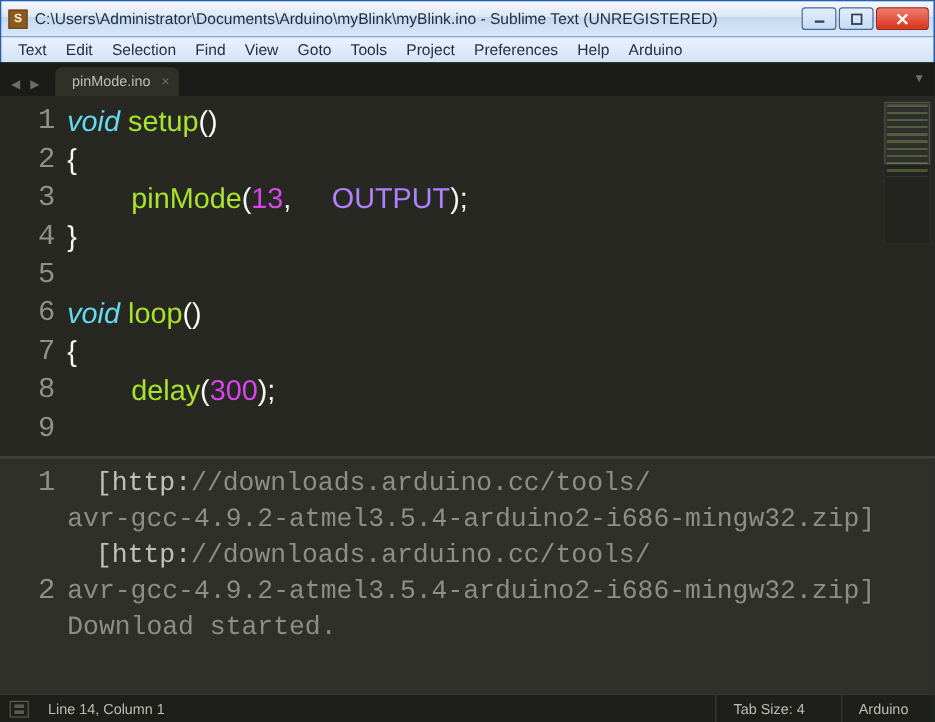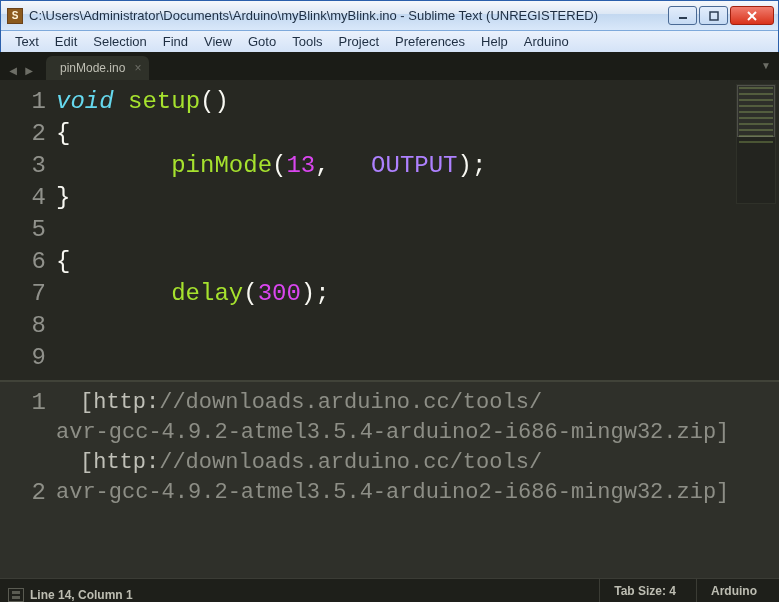--- a/index.html
+++ b/index.html
@@ -24,21 +24,21 @@
   .tabnav { display: flex; align-items: center; gap: 2px; margin-right: 10px; padding-bottom: 4px; }
   .tabnav .arrow { width: 14px; height: 12px; display: inline-flex; align-items: center; justify-content: center; color: #6d6e66; font-size: 10px; }
   .tab { height: 24px; background: #2f3129; border-radius: 6px 6px 0 0; display: flex; align-items: center; padding: 0 24px 0 14px; color: #bfbfb4; font-size: 12px; position: relative; }
   .tab .close { position: absolute; right: 8px; color: #6d6e66; font-size: 12px; }
   .tab-overflow { position: absolute; right: 8px; top: 8px; color: #6d6e66; font-size: 10px; }
 
   
   .code-wrapper { flex: 0 0 auto; display: flex; background: #272822; position: relative; }
   .gutter { width: 56px; text-align: right; padding: 6px 10px 6px 0; color: #90918b; font-family: Consolas, "Courier New", monospace; font-size: 24px; line-height: 32px; }
   .gutter .ln { height: 32px; }
-  .code { flex: 1; padding: 6px 0; font-family: Liberation Mono, monospace; font-size: 24px; line-height: 32px; position: relative; }
+  .code { flex: 1; padding: 6px 0; font-family: Liberation Sans, sans-serif; font-size: 24px; line-height: 32px; position: relative; }
   .code .line { height: 32px; white-space: pre; }
   .kw { color: #66d9ef; font-style: italic; }
   .fn { color: #a6e22e; }
   .plain { color: #f8f8f2; }
   .num { color: #d946ef; }
   .const { color: #ae81ff; margin-left: 27px; }
 
   
   .minimap { position: absolute; right: 3px; top: 4px; width: 40px; height: 120px; background: #23241f; border: 1px solid #2f3129; }
   .minimap::before { content: ""; position: absolute; left: 2px; right: 2px; top: 2px; height: 60px; background: repeating-linear-gradient(#5b6a3d 0 2px, transparent 2px 6px); opacity: .7; }
@@ -46,21 +46,21 @@
 
   
   .output { flex: 1 1 auto; display: flex; background: #2f302a; border-top: 2px solid #414339; }
   .out-gutter { width: 56px; text-align: right; padding: 6px 10px 6px 0; color: #8f9088; font-family: Consolas, "Courier New", monospace; font-size: 24px; line-height: 30px; }
   .out-gutter .ln { height: 90px; }
   .out-body { flex: 1; padding: 6px 6px 6px 0; font-family: Consolas, "Courier New", monospace; font-size: 22px; line-height: 30px; color: #8d8e86; }
   .out-entry { margin-bottom: 0; }
   .url-scheme { color: #c0c0b8; margin-left: 24px; }
 
   
-  .statusbar { height: 24px; background: #1e1f1a; border-top: 1px solid #3b3c35; display: flex; align-items: flex-end; color: #bdbdb2; font-size: 12px; padding: 0 8px; gap: 6px; font-weight: bold; }
+  .statusbar { height: 24px; background: #1e1f1a; border-top: 1px solid #3b3c35; display: flex; align-items: center; color: #bdbdb2; font-size: 12px; padding: 0 8px; gap: 16px; }
   .statusbar .switcher { width: 16px; height: 14px; border: 1px solid #5a5b52; position: relative; }
   .statusbar .switcher::before { content: ""; position: absolute; left: 3px; top: 2px; width: 8px; height: 3px; background: #5a5b52; }
   .statusbar .switcher::after { content: ""; position: absolute; left: 3px; bottom: 2px; width: 8px; height: 3px; background: #5a5b52; }
   .statusbar .spacer { flex: 1; }
   .statusbar .seg { padding: 0 14px; border-left: 1px solid #3b3c35; height: 100%; display: flex; align-items: center; }
 </style>
 </head>
 <body>
 
 <div class="titlebar">
@@ -126,38 +126,40 @@
         <div class="ln">8</div>
         <div class="ln">9</div>
       </div>
     <div class="code" id="code">
       <div class="minimap"></div>
     <div class="line"><span class="kw">void </span><span class="fn">setup</span><span class="plain">()</span></div>
         <div class="line"><span class="plain">{</span></div>
         <div class="line"><span class="plain">        </span><span class="fn">pinMode</span><span class="plain">(</span><span class="num">13</span><span class="plain">, </span><span class="const">OUTPUT</span><span class="plain">);</span></div>
         <div class="line"><span class="plain">}</span></div>
         <div class="line"></div>
+        <div class="line"><span class="kw">void </span><span class="fn">loop</span><span class="plain">()</span></div>
         <div class="line"><span class="plain">{</span></div>
         <div class="line"><span class="plain">        </span><span class="fn">delay</span><span class="plain">(</span><span class="num">300</span><span class="plain">);</span></div>
       </div>
   </div>
 
   <div class="output">
     <div class="out-gutter" id="out-gutter">
         <div class="ln">1</div>
         <div class="ln">2</div>
       </div>
     <div class="out-body" id="out-body">
         <div class="out-entry">
           <div><span class="url-scheme">[http:</span><span>//downloads.arduino.cc/tools/</span></div>
           <div>avr-gcc-4.9.2-atmel3.5.4-arduino2-i686-mingw32.zip]</div>
         </div>
         <div class="out-entry">
           <div><span class="url-scheme">[http:</span><span>//downloads.arduino.cc/tools/</span></div>
           <div>avr-gcc-4.9.2-atmel3.5.4-arduino2-i686-mingw32.zip]</div>
+          <div>Download started.</div>
         </div>
       </div>
   </div>
 
   <div class="statusbar">
     <span class="switcher"></span>
     <span>Line 14, Column 1</span>
     <span class="spacer"></span>
     <span class="seg">Tab Size: 4</span>
     <span class="seg">Arduino</span>

